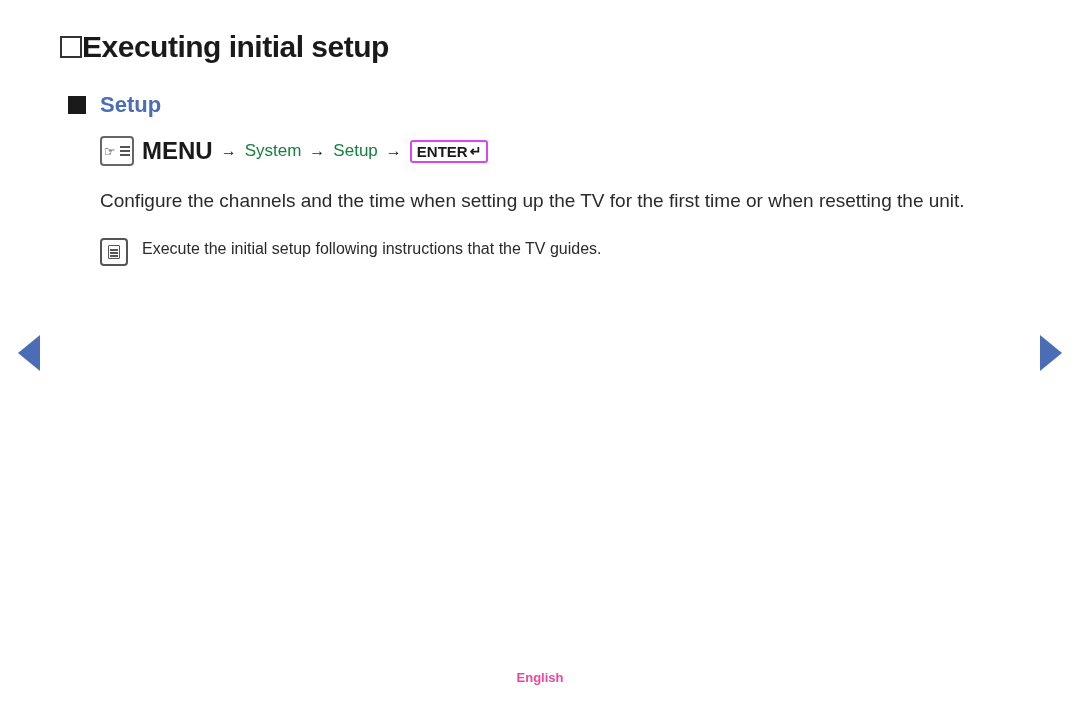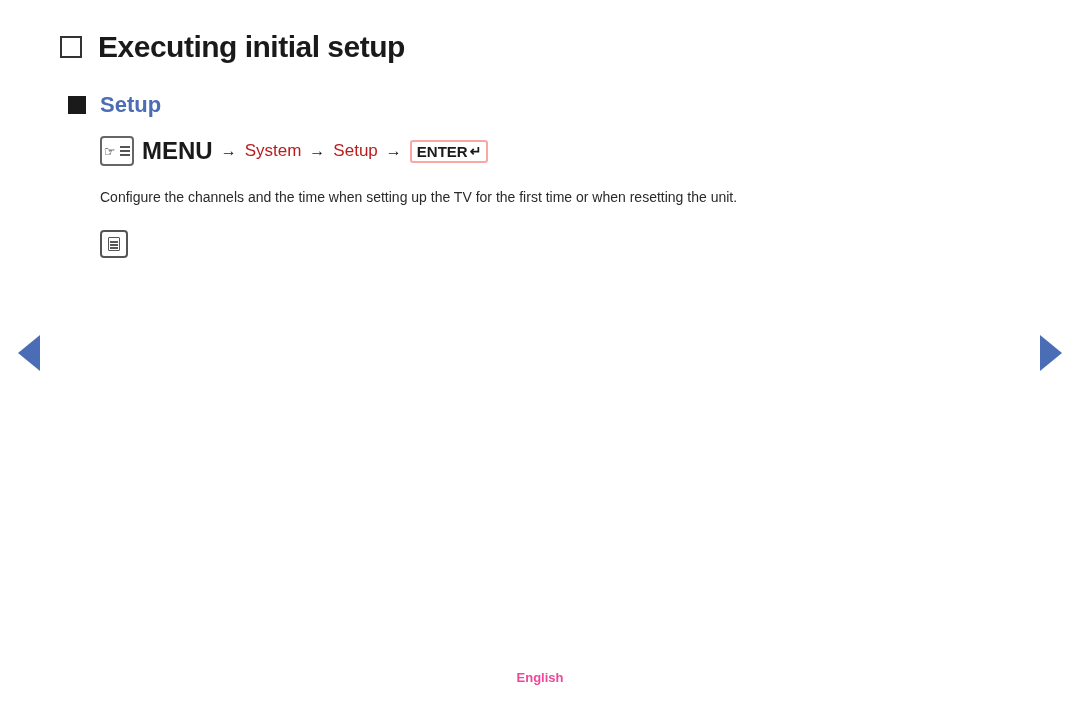--- a/index.html
+++ b/index.html
@@ -13,21 +13,21 @@
       overflow: hidden;
     }
 
     .main-content {
       padding: 30px 80px 0 60px;
     }
 
     .page-title-row {
       display: flex;
       align-items: center;
-      gap: 16px;
+      gap: 0;
       margin-bottom: 28px;
     }
 
     .checkbox-icon {
       width: 22px;
       height: 22px;
       border: 2px solid #333;
       display: inline-block;
       flex-shrink: 0;
     }
@@ -91,50 +91,50 @@
       background: #555;
     }
 
     .arrow {
       color: #1a1a1a;
       font-size: 16px;
       font-weight: 400;
     }
 
     .link-text {
-      color: #b91c1c;
+      color: #15803d;
       font-weight: 400;
     }
 
     .bold-text {
       font-weight: 700;
       color: #1a1a1a;
     }
 
     .enter-icon {
       display: inline-flex;
       align-items: center;
       justify-content: center;
-      border: 2px solid #fca5a5;
+      border: 2px solid #d946ef;
       border-radius: 3px;
       padding: 1px 5px;
       font-size: 15px;
       font-weight: 700;
       color: #1a1a1a;
       gap: 2px;
     }
 
     .enter-arrow {
       font-size: 14px;
     }
 
     .description-text {
       margin-left: 32px;
       margin-bottom: 20px;
-      font-size: 14px;
+      font-size: 19px;
       color: #2a2a2a;
       line-height: 1.6;
       max-width: 870px;
     }
 
     .note-row {
       display: flex;
       align-items: flex-start;
       gap: 14px;
       margin-left: 32px;
@@ -272,20 +272,21 @@
     <p class="description-text">Configure the channels and the time when setting up the TV for the first time or when resetting the unit.</p>
 
     <div class="note-row">
       <span class="note-icon">
         <div class="note-icon-inner">
           <div class="note-icon-line"></div>
           <div class="note-icon-line"></div>
           <div class="note-icon-line"></div>
         </div>
       </span>
+      <span class="note-text">Execute the initial setup following instructions that the TV guides.</span>
     </div>
 
   </div>
 </div>
 
 <div class="nav-arrow-left"></div>
 <div class="nav-arrow-right"></div>
 
 <div class="footer">English</div>
 

